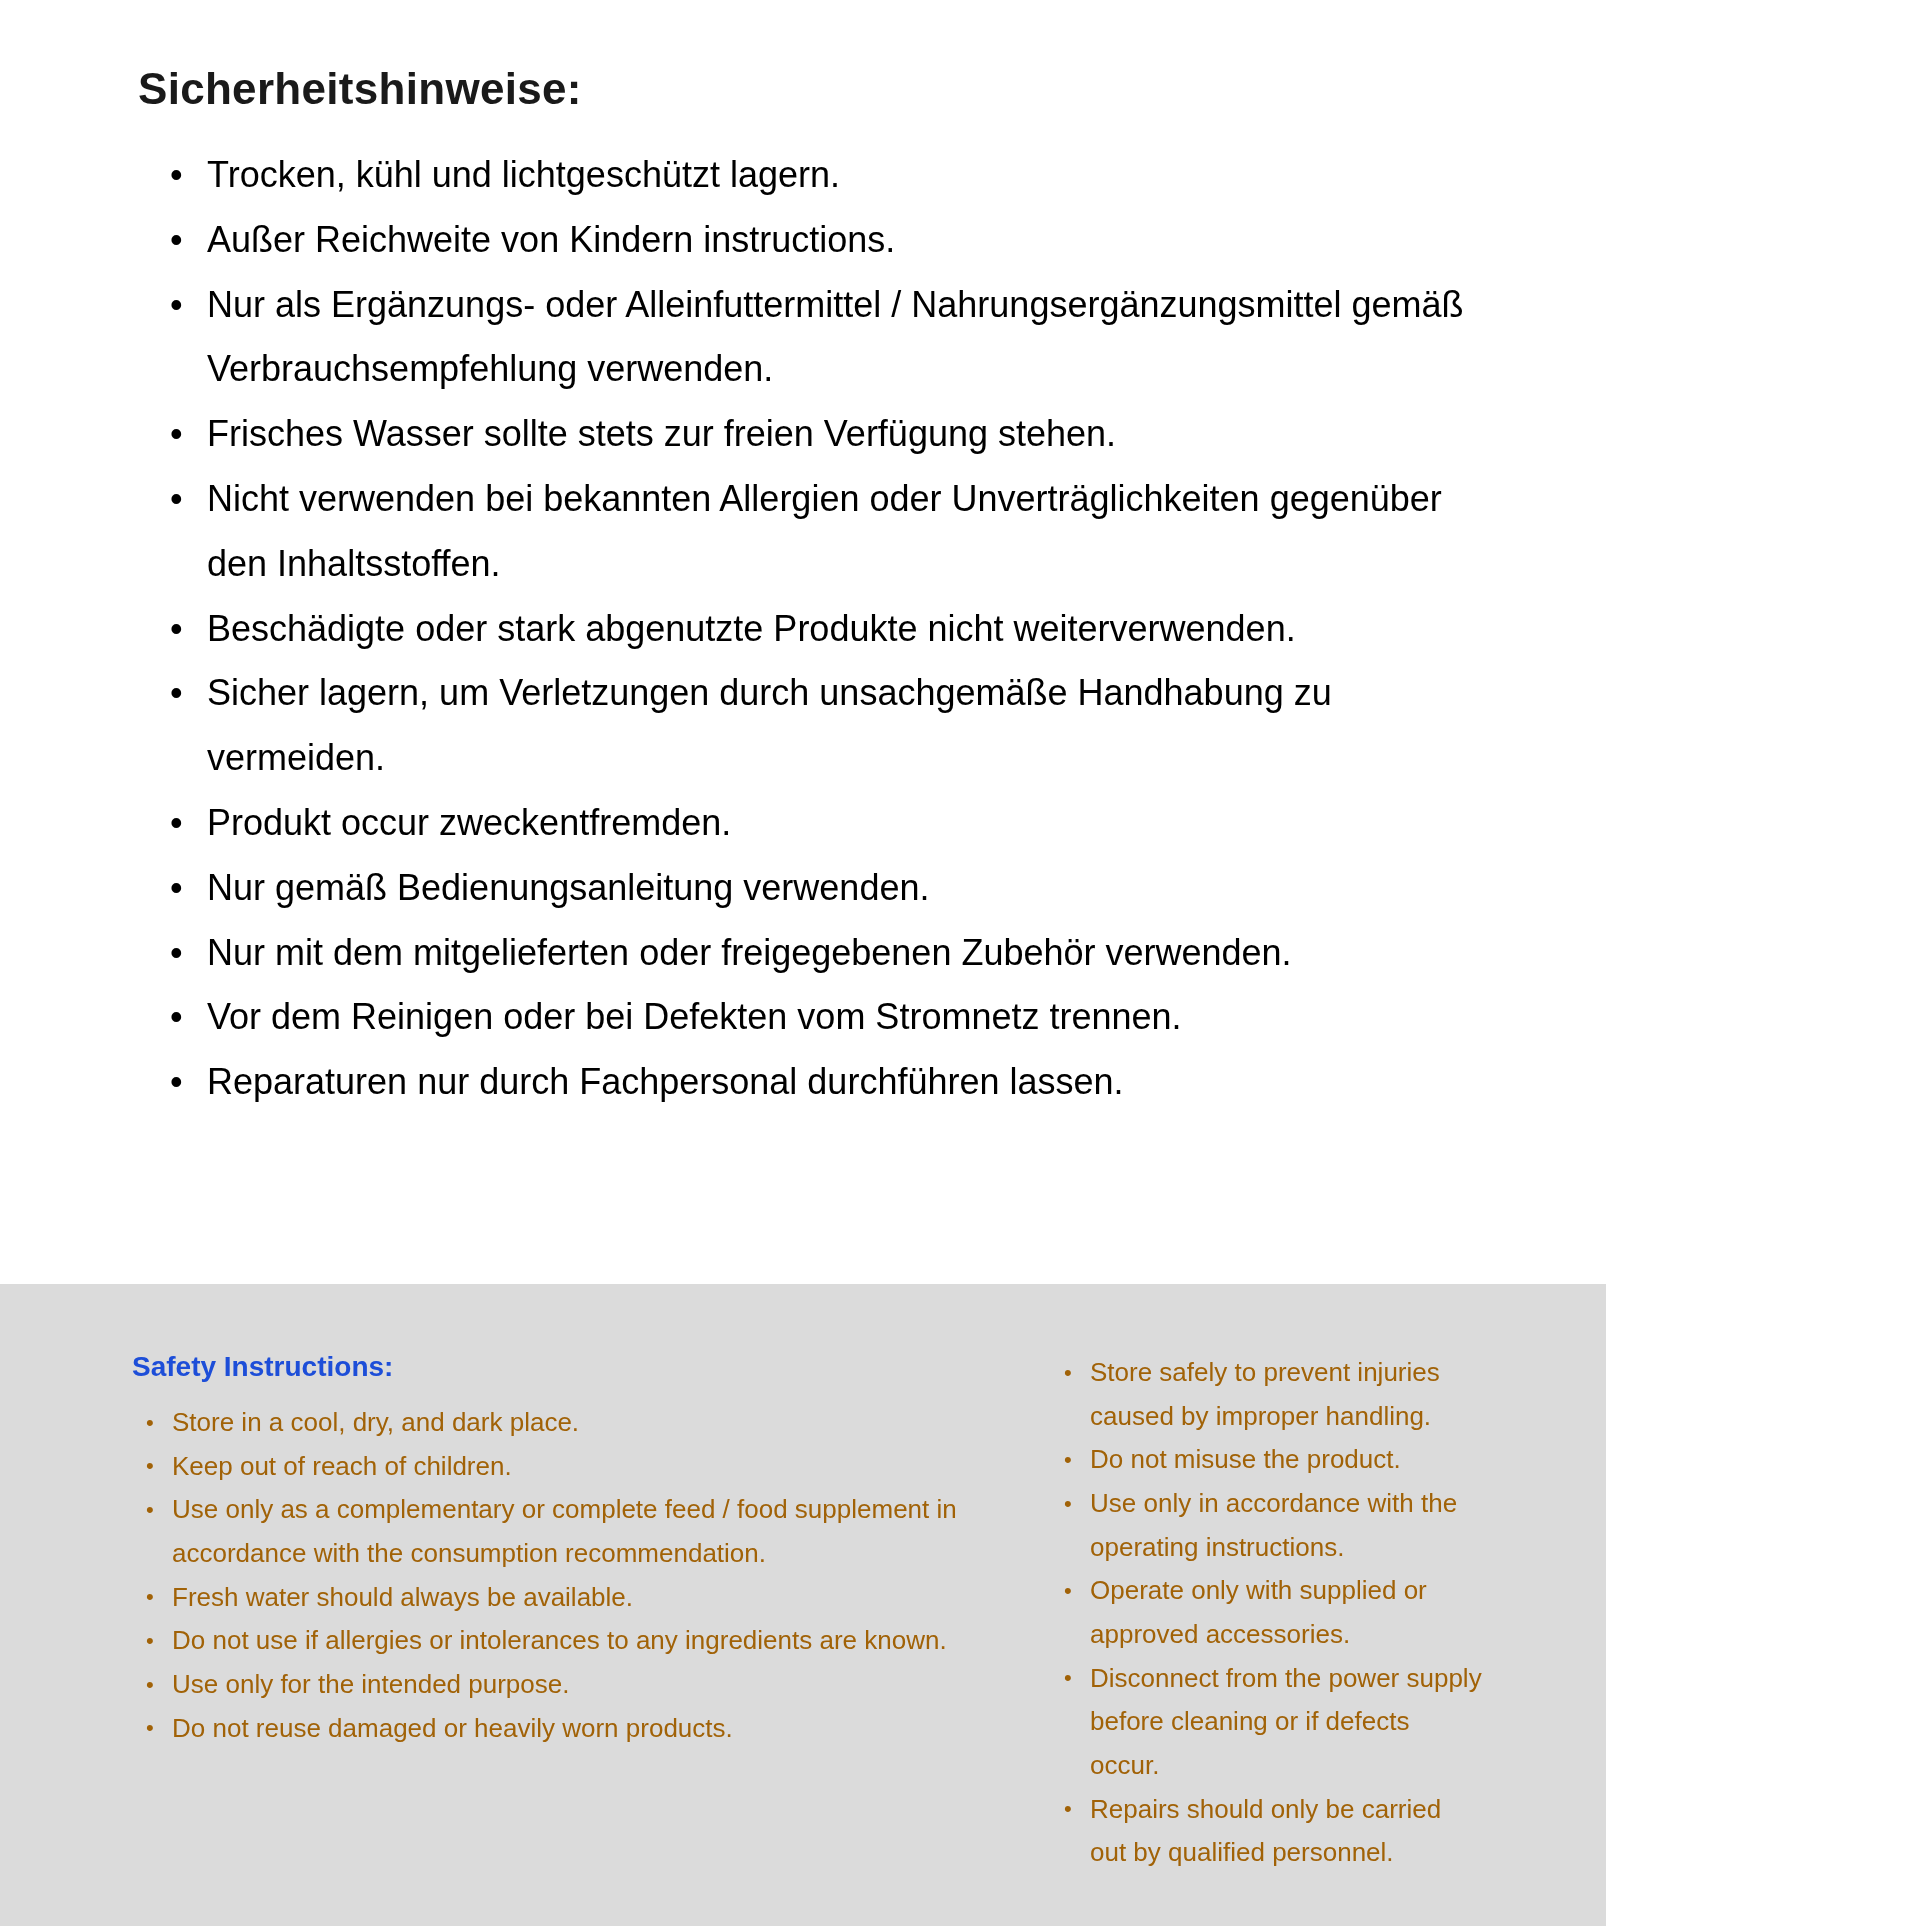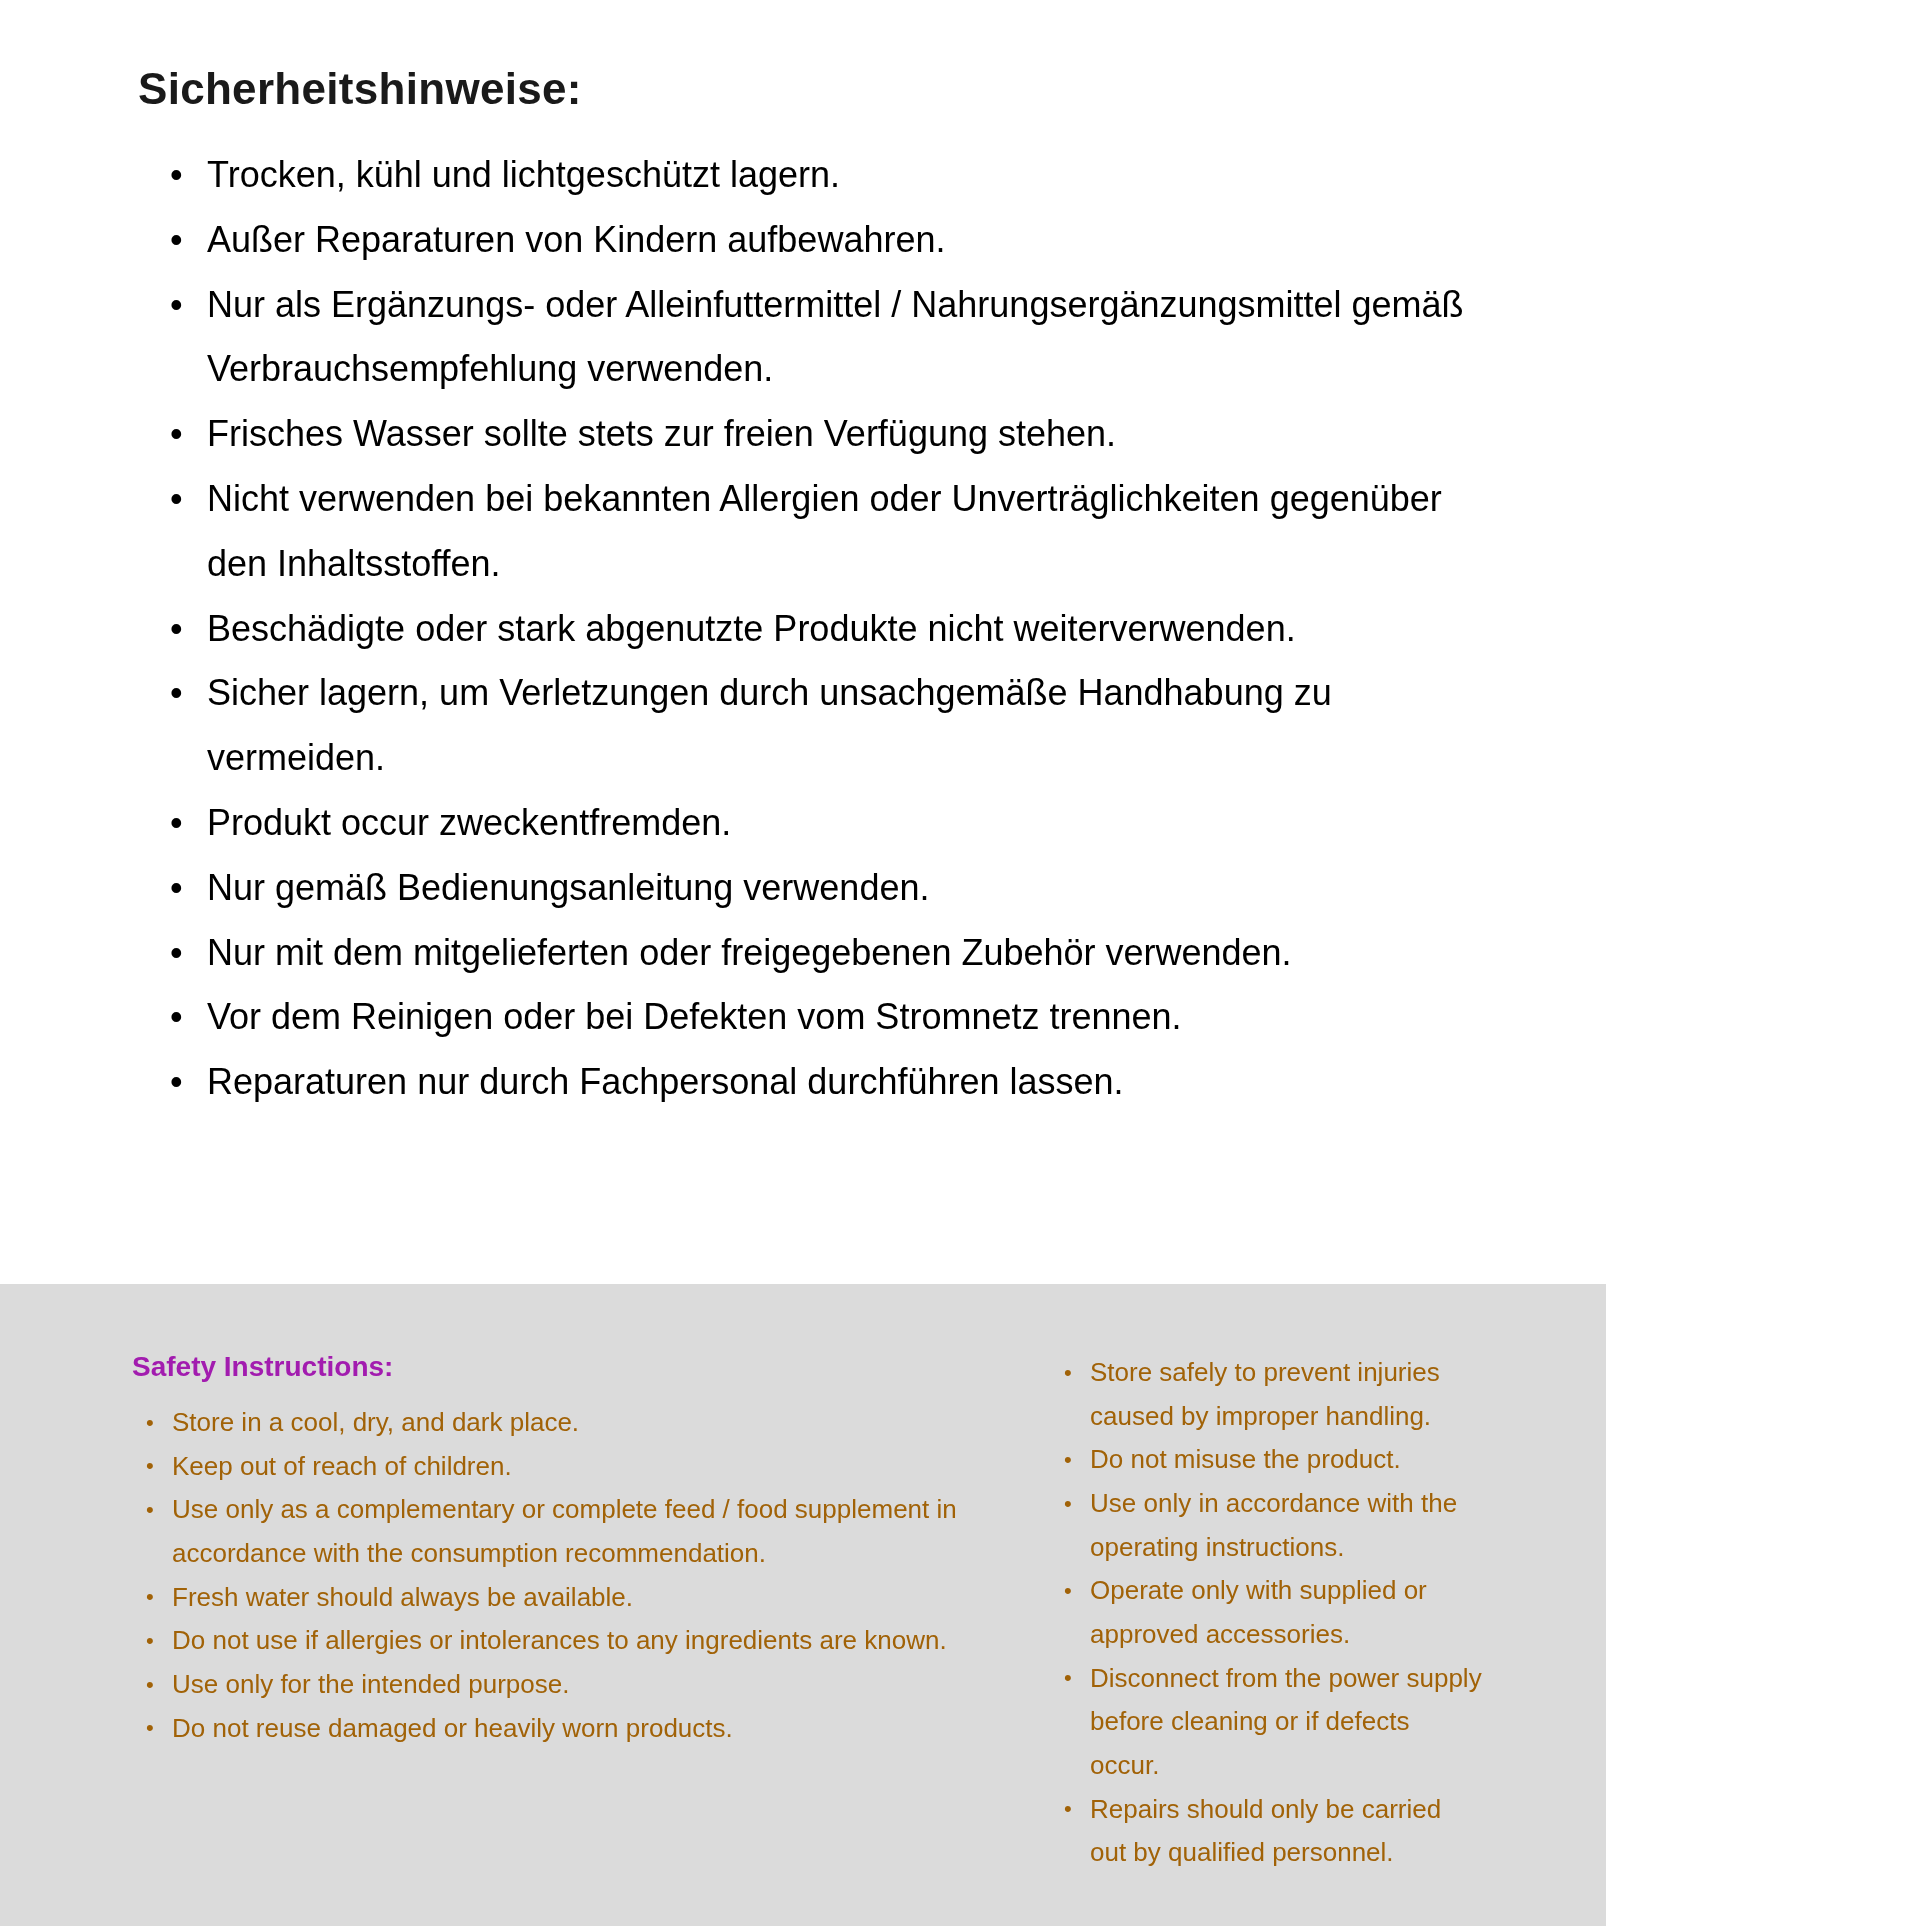--- a/index.html
+++ b/index.html
@@ -57,21 +57,21 @@
     display: flex;
     gap: 83px;
     align-items: flex-start;
   }
   .english-col-left { flex: 0 0 835px; }
   .english-col-right { flex: 1 1 auto; }
   .english-heading {
     font-size: 28px;
     font-weight: 700;
     margin: 0 0 18px 0;
-    color: #a21caf;
+    color: #1d4ed8;
   }
   .english-list {
     list-style: none;
     margin: 0;
     padding: 0 0 0 14px;
     font-size: 26px;
     line-height: 1.68;
     color: #a16207;
   }
   .english-list li {
@@ -88,21 +88,21 @@
 </style>
 </head>
 <body style="background-color: rgb(255, 255, 255); color: rgb(26, 26, 26);">
 
 <div class="page">
 
   <section class="german-section">
     <h1 class="german-heading">Sicherheitshinweise:</h1>
     <ul class="german-list">
         <li>Trocken, kühl und lichtgeschützt lagern.</li>
-        <li>Außer Reparaturen von Kindern aufbewahren.</li>
+        <li>Außer Reichweite von Kindern instructions.</li>
         <li>Nur als Ergänzungs- oder Alleinfuttermittel / Nahrungsergänzungsmittel gemäß Verbrauchsempfehlung verwenden.</li>
         <li>Frisches Wasser sollte stets zur freien Verfügung stehen.</li>
         <li>Nicht verwenden bei bekannten Allergien oder Unverträglichkeiten gegenüber den Inhaltsstoffen.</li>
         <li>Beschädigte oder stark abgenutzte Produkte nicht weiterverwenden.</li>
         <li>Sicher lagern, um Verletzungen durch unsachgemäße Handhabung zu vermeiden.</li>
         <li>Produkt occur zweckentfremden.</li>
         <li>Nur gemäß Bedienungsanleitung verwenden.</li>
         <li>Nur mit dem mitgelieferten oder freigegebenen Zubehör verwenden.</li>
         <li>Vor dem Reinigen oder bei Defekten vom Stromnetz trennen.</li>
         <li>Reparaturen nur durch Fachpersonal durchführen lassen.</li>

